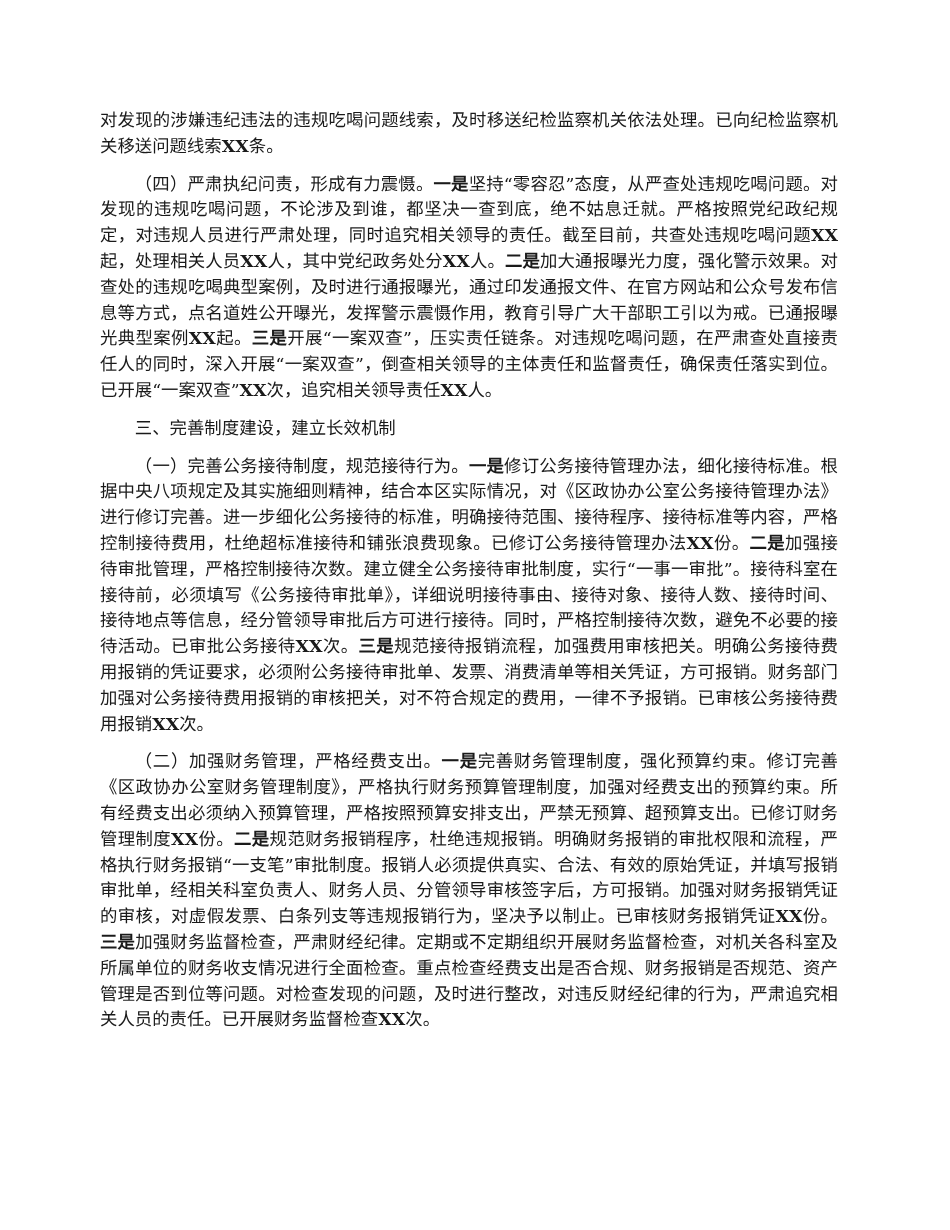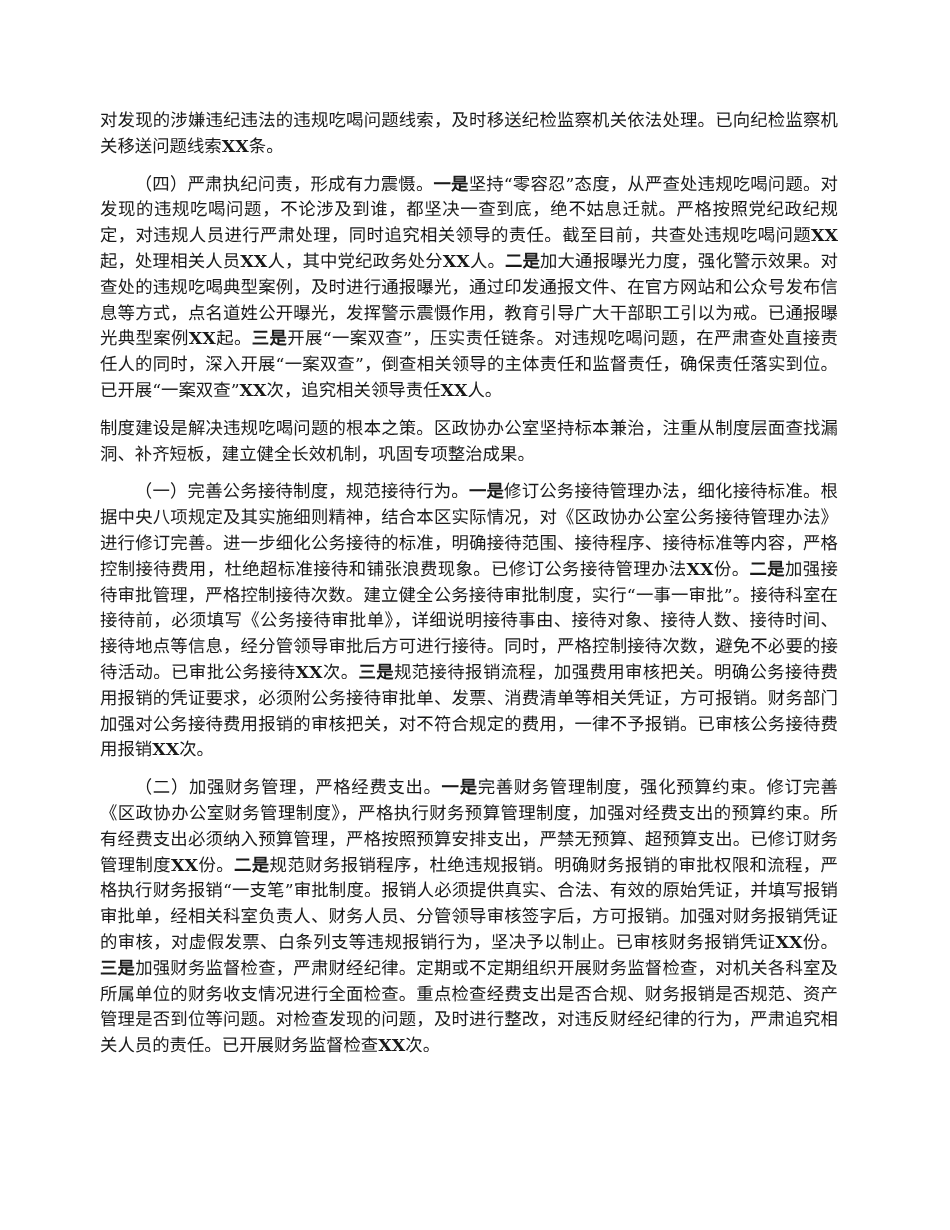--- a/index.html
+++ b/index.html
@@ -69,22 +69,22 @@
 </head>
 <body>
 
 <div class="page">
   <div class="doc-body">
 
     <p class="para-flush"><span>对发现的涉嫌违纪违法的违规吃喝问题线索，及时移送纪检监察机关依法处理。已向纪检监察机关移送问题线索</span><span class="xx">XX</span><span>条。</span></p>
 
     <p class="para"><span>（四）严肃执纪问责，形成有力震慑。</span><span class="b">一是</span><span>坚持“零容忍”态度，从严查处违规吃喝问题。对发现的违规吃喝问题，不论涉及到谁，都坚决一查到底，绝不姑息迁就。严格按照党纪政纪规定，对违规人员进行严肃处理，同时追究相关领导的责任。截至目前，共查处违规吃喝问题</span><span class="xx">XX</span><span>起，处理相关人员</span><span class="xx">XX</span><span>人，其中党纪政务处分</span><span class="xx">XX</span><span>人。</span><span class="b">二是</span><span>加大通报曝光力度，强化警示效果。对查处的违规吃喝典型案例，及时进行通报曝光，通过印发通报文件、在官方网站和公众号发布信息等方式，点名道姓公开曝光，发挥警示震慑作用，教育引导广大干部职工引以为戒。已通报曝光典型案例</span><span class="xx">XX</span><span>起。</span><span class="b">三是</span><span>开展“一案双查”，压实责任链条。对违规吃喝问题，在严肃查处直接责任人的同时，深入开展“一案双查”，倒查相关领导的主体责任和监督责任，确保责任落实到位。已开展“一案双查”</span><span class="xx">XX</span><span>次，追究相关领导责任</span><span class="xx">XX</span><span>人。</span></p>
 
+    <p class="heading"><span>三、完善制度建设，建立长效机制</span></p>
 
-    <p class="para-flush"><span>制度建设是解决违规吃喝问题的根本之策。区政协办公室坚持标本兼治，注重从制度层面查找漏洞、补齐短板，建立健全长效机制，巩固专项整治成果。</span></p>
 
     <p class="para"><span>（一）完善公务接待制度，规范接待行为。</span><span class="b">一是</span><span>修订公务接待管理办法，细化接待标准。根据中央八项规定及其实施细则精神，结合本区实际情况，对《区政协办公室公务接待管理办法》进行修订完善。进一步细化公务接待的标准，明确接待范围、接待程序、接待标准等内容，严格控制接待费用，杜绝超标准接待和铺张浪费现象。已修订公务接待管理办法</span><span class="xx">XX</span><span>份。</span><span class="b">二是</span><span>加强接待审批管理，严格控制接待次数。建立健全公务接待审批制度，实行“一事一审批”。接待科室在接待前，必须填写《公务接待审批单》，详细说明接待事由、接待对象、接待人数、接待时间、接待地点等信息，经分管领导审批后方可进行接待。同时，严格控制接待次数，避免不必要的接待活动。已审批公务接待</span><span class="xx">XX</span><span>次。</span><span class="b">三是</span><span>规范接待报销流程，加强费用审核把关。明确公务接待费用报销的凭证要求，必须附公务接待审批单、发票、消费清单等相关凭证，方可报销。财务部门加强对公务接待费用报销的审核把关，对不符合规定的费用，一律不予报销。已审核公务接待费用报销</span><span class="xx">XX</span><span>次。</span></p>
 
     <p class="para"><span>（二）加强财务管理，严格经费支出。</span><span class="b">一是</span><span>完善财务管理制度，强化预算约束。修订完善《区政协办公室财务管理制度》，严格执行财务预算管理制度，加强对经费支出的预算约束。所有经费支出必须纳入预算管理，严格按照预算安排支出，严禁无预算、超预算支出。已修订财务管理制度</span><span class="xx">XX</span><span>份。</span><span class="b">二是</span><span>规范财务报销程序，杜绝违规报销。明确财务报销的审批权限和流程，严格执行财务报销“一支笔”审批制度。报销人必须提供真实、合法、有效的原始凭证，并填写报销审批单，经相关科室负责人、财务人员、分管领导审核签字后，方可报销。加强对财务报销凭证的审核，对虚假发票、白条列支等违规报销行为，坚决予以制止。已审核财务报销凭证</span><span class="xx">XX</span><span>份。</span><span class="b">三是</span><span>加强财务监督检查，严肃财经纪律。定期或不定期组织开展财务监督检查，对机关各科室及所属单位的财务收支情况进行全面检查。重点检查经费支出是否合规、财务报销是否规范、资产管理是否到位等问题。对检查发现的问题，及时进行整改，对违反财经纪律的行为，严肃追究相关人员的责任。已开展财务监督检查</span><span class="xx">XX</span><span>次。</span></p>
 
 
   </div>
 </div>
 
 </body></html>

